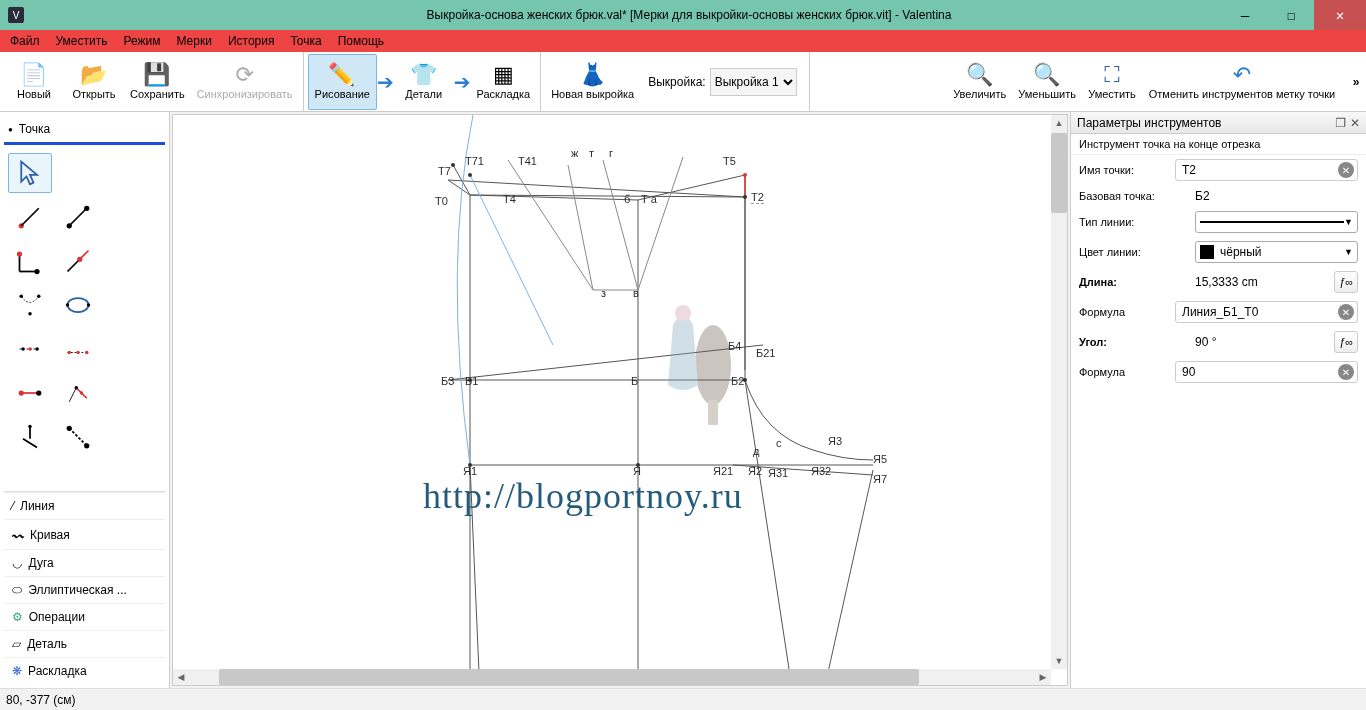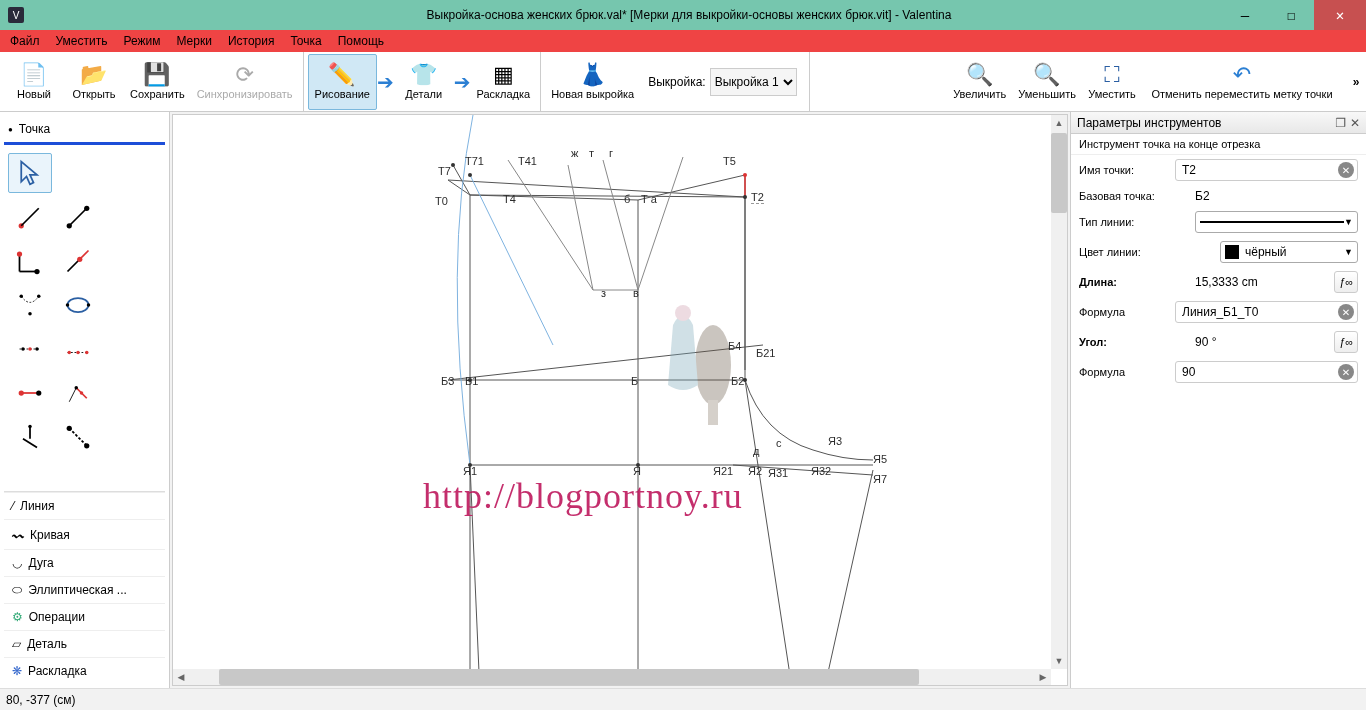--- a/index.html
+++ b/index.html
@@ -31,37 +31,37 @@
 .tool-cell.sel { border:1px solid #7ab8dd; background:#eaf4fb;}
 .tool-cell svg { width:28px; height:28px; }
 .cat-list { margin-top:auto; border-top:1px solid #ddd;}
 .cat-item { padding:6px 8px; border-top:1px solid #eee; display:flex; align-items:center; gap:6px; white-space:nowrap; overflow:hidden; text-overflow:ellipsis;}
 .canvas-area { flex:1; position:relative; background:#fff; margin:2px; border:1px solid #ccc; overflow:hidden;}
 .canvas-area .scroll-v { position:absolute; right:0; top:0; bottom:16px; width:16px; background:#f0f0f0; display:flex; flex-direction:column;}
 .canvas-area .scroll-h { position:absolute; left:0; right:16px; bottom:0; height:16px; background:#f0f0f0; display:flex;}
 .scroll-btn { width:16px; height:16px; background:#f0f0f0; display:flex; align-items:center; justify-content:center; font-size:9px; color:#666;}
 .thumb-v { background:#c8c8c8; width:100%; height:80px; margin-top:2px; border-radius:2px;}
 .thumb-h { background:#c8c8c8; height:100%; width:700px; margin-left:30px; border-radius:2px;}
-.watermark { position:absolute; left:250px; top:360px; font-size:36px; color:#be185d; font-family: "Comic Sans MS", cursive; opacity:0.9; letter-spacing:1px;}
+.watermark { position:absolute; left:250px; top:360px; font-size:36px; color:#0c4a6e; font-family: "Comic Sans MS", cursive; opacity:0.9; letter-spacing:1px;}
 .pt-label { position:absolute; font-size:11px; color:#2c2c2c; }
 .dress-form { position:absolute; left:480px; top:180px; width:90px; height:130px; opacity:0.35;}
 .right-panel { width:296px; background:#fff; border-left:1px solid #ccc; display:flex; flex-direction:column;}
 .rp-header { background:linear-gradient(#f8f8f8,#e8e8e8); height:22px; border-bottom:1px solid #ccc; display:flex; align-items:center; padding:0 6px; font-size:11px; position:relative;}
 .rp-header .hdr-btns { margin-left:auto; display:flex; gap:4px; font-family:monospace; font-size:10px; color:#555;}
 .rp-sub { padding:4px 8px; border-bottom:1px solid #eee; font-size:11px;}
 .rp-row { display:flex; align-items:center; padding:4px 8px; gap:6px;}
 .rp-row .lab { width:110px; font-size:11px;}
 .rp-row .lab.bold { font-weight:bold;}
 .rp-row input[type=text] { flex:1; border:1px solid #ccc; height:22px; padding:0 20px 0 6px; border-radius:3px; background:#fff;margin-left:29px;}
 .input-wrap { flex:1; position:relative; display:flex;}
 .input-wrap .clr { position:absolute; right:4px; top:3px; width:16px; height:16px; border-radius:50%; background:#888; color:#fff; font-size:10px; display:flex; align-items:center; justify-content:center;}
 .fx-btn { width:24px; height:22px; border:1px solid #ccc; background:linear-gradient(#fff,#eee); font-style:italic; font-size:11px; border-radius:3px; display:flex; align-items:center; justify-content:center;}
 .line-sel { flex:1; border:1px solid #aaa; height:22px; display:flex; align-items:center; padding:0 4px; border-radius:3px; position:relative; background:#fff;}
 .line-sel .arrow { margin-left:auto; font-size:9px;}
-.color-sel { flex:1; border:1px solid #aaa; height:22px; display:flex; align-items:center; padding:0 4px; border-radius:3px; gap:6px; background:#fff;margin-left:25px;}
+.color-sel { flex:1; border:1px solid #aaa; height:22px; display:flex; align-items:center; padding:0 4px; border-radius:3px; gap:6px; background:#fff;}
 .color-sel .sw { width:14px; height:14px; background:#000;}
 .color-sel .arrow { margin-left:auto; font-size:9px;}
 .statusbar { height:22px; background:#f2f2f2; border-top:1px solid #ddd; display:flex; align-items:center; padding:0 6px; font-size:11px;}
 svg.pattern { position:absolute; left:0; top:0; }
 </style>
 </head>
 <body>
 
 <div class="titlebar">
   <div class="app-icon">V</div>
@@ -136,21 +136,21 @@
     <div class="tb-btn">
         <span class="ico" style="color:#2b5fa3">🔍</span>
         <span class="lbl">Уменьшить</span>
       </div>
     <div class="tb-btn">
         <span class="ico" style="color:#2b5fa3">⛶</span>
         <span class="lbl">Уместить</span>
       </div>
     <div class="tb-btn" style="min-width:200px;">
         <span class="ico" style="color:#2b7fd3">↶</span>
-        <span class="lbl">Отменить переместить метку точки</span>
+        <span class="lbl">Отменить инструментов метку точки</span>
       </div>
   </div>
   <div class="overflow">»</div>
 </div>
 
 <div class="content">
 
   <div class="left-panel">
     <div class="tool-header">Точка</div>
     <div class="tool-grid">

